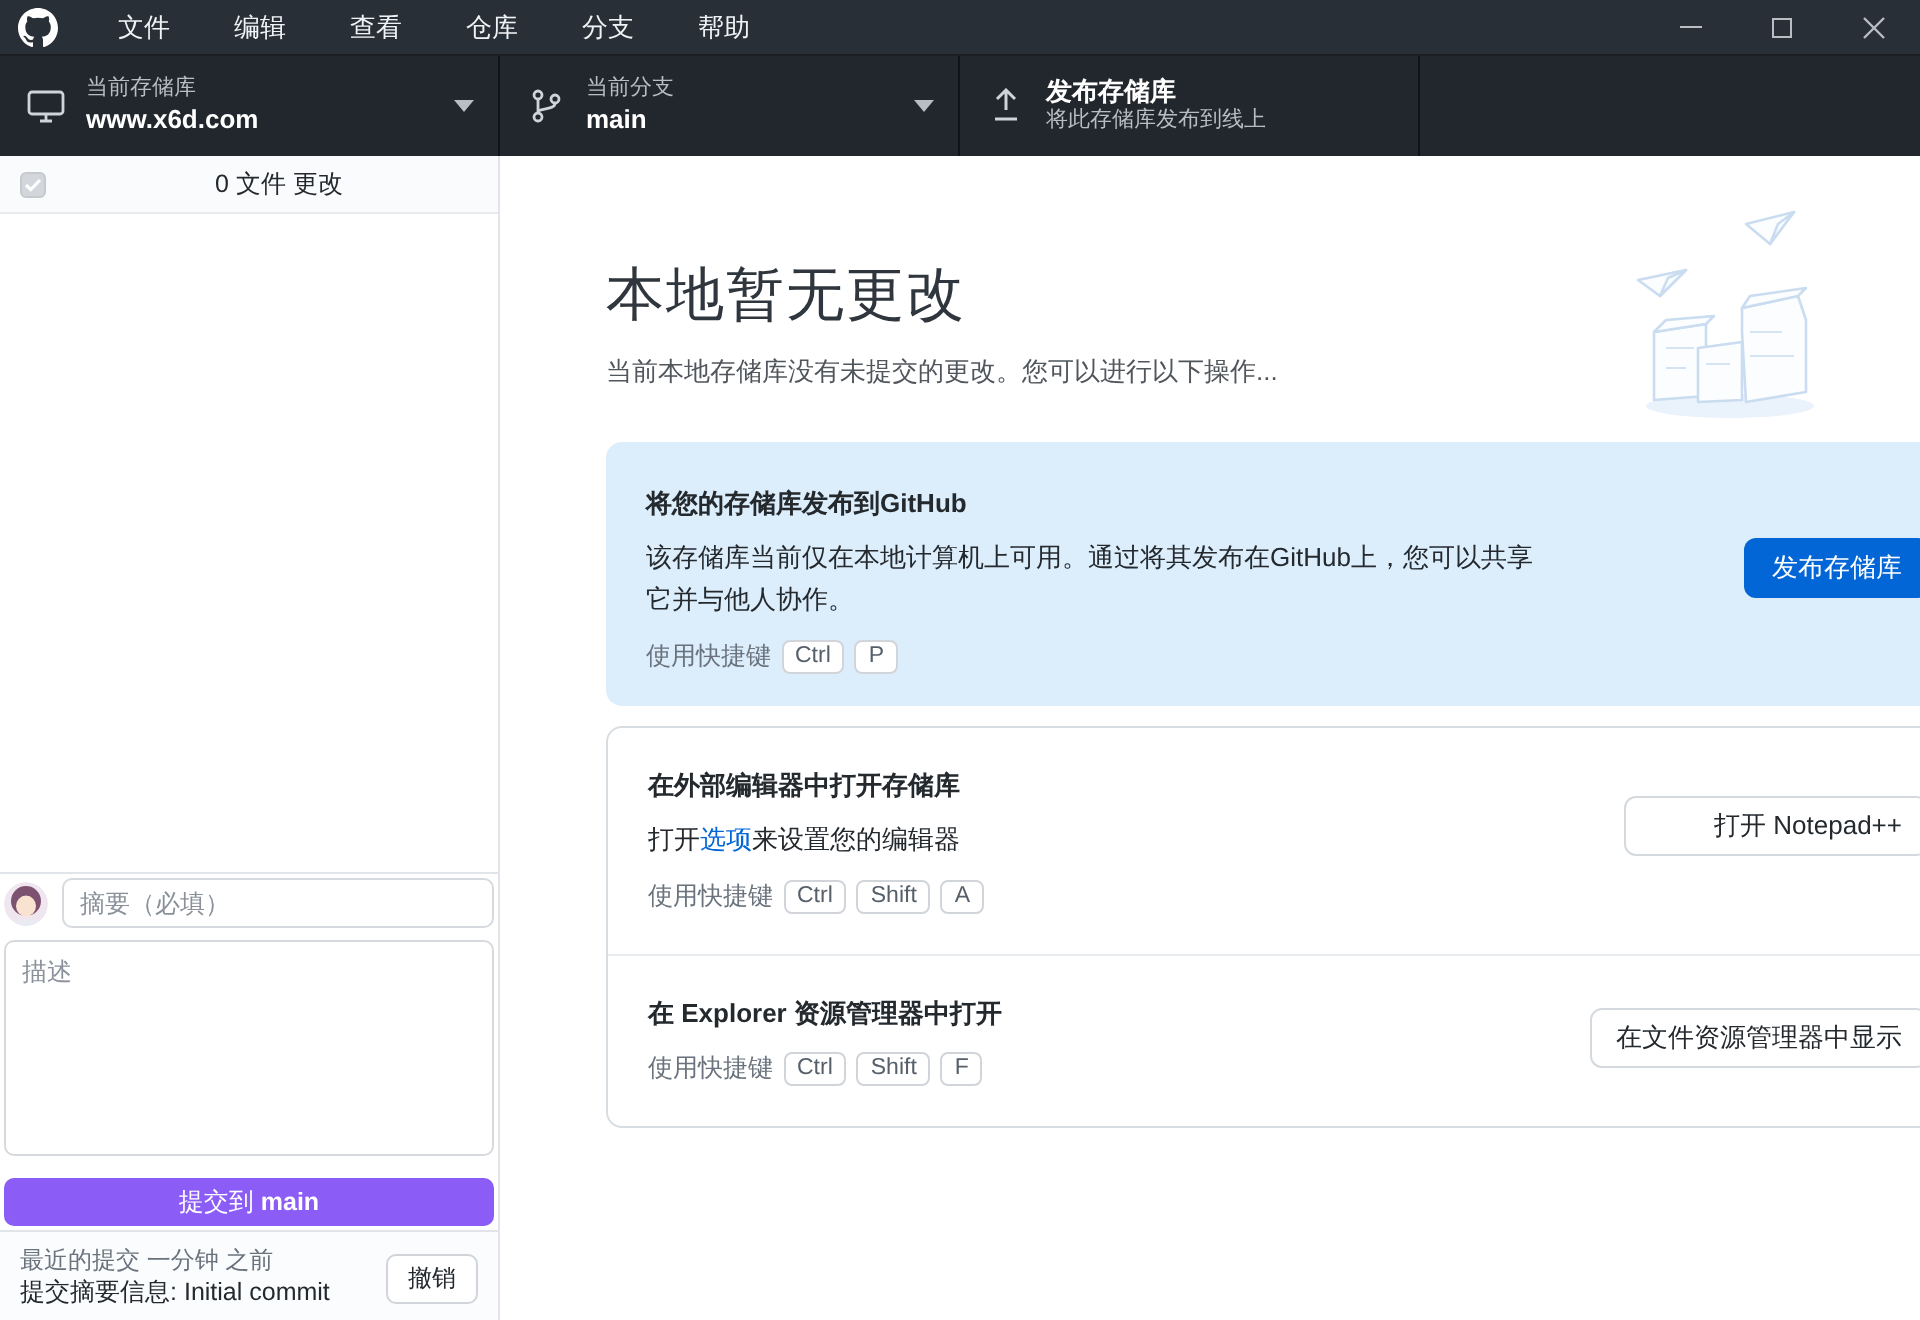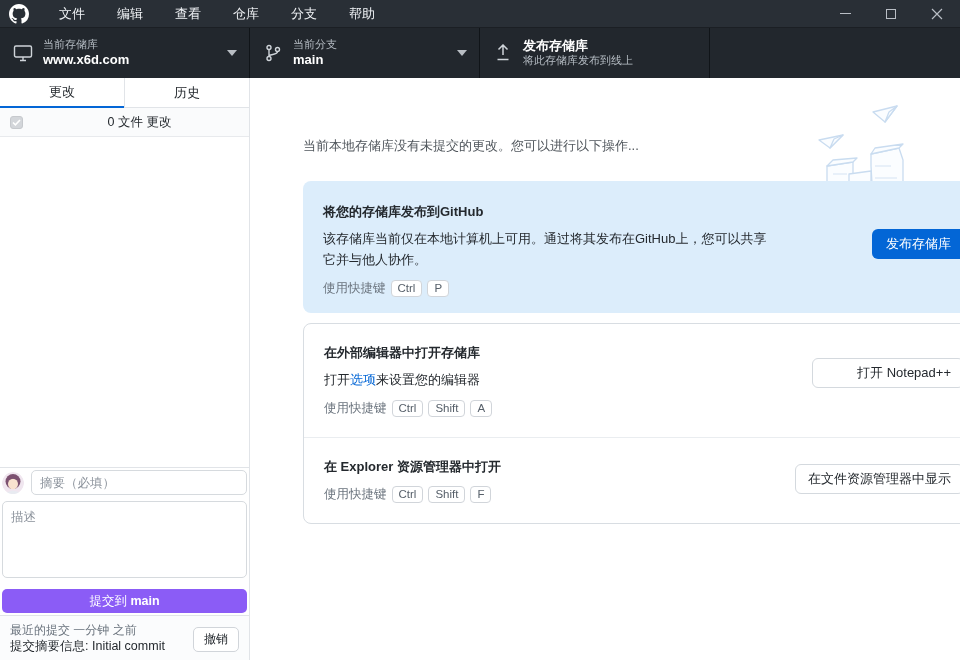--- a/index.html
+++ b/index.html
@@ -66,21 +66,21 @@
 
   .commit-form { flex:none; border-top:1px solid #e1e4e8; padding:2px; }
   .summary-row { display:flex; align-items:center; }
   .avatar { width:22px; height:22px; border-radius:50%; flex:none; margin-right:7px; overflow:hidden; }
   .summary-input {
     flex:1; height:25px; border:1px solid #d6dade; border-radius:5px;
     padding:0 8px; font-size:12.5px; font-family:inherit; color:#24292e; outline:none;
   }
   .summary-input::placeholder, .desc-input::placeholder { color:#8a919a; }
   .desc-input {
-    width:100%; height:77px; margin-top:6px; border:1px solid #d6dade; border-radius:5px;
+    width:100%; height:108px; margin-top:6px; border:1px solid #d6dade; border-radius:5px;
     padding:7px 8px; font-size:12.5px; font-family:inherit; color:#24292e; resize:none; outline:none;
   }
   .commit-btn {
     width:100%; height:24px; margin-top:8px; border:none; border-radius:5px;
     background:#8b5cf6; color:#fff; font-size:12.5px; font-family:inherit; cursor:default;
   }
   .commit-btn b { font-weight:bold; }
 
   .recent {
     flex:none; height:45px; border-top:1px solid #e1e4e8; background:#fbfcfd;
@@ -205,24 +205,20 @@
       <div class="tb-value">发布存储库</div>
       <div class="tb-label">将此存储库发布到线上</div>
     </div>
   </div>
   <div class="tb-section tb-fill" style="border-right:none;"></div>
 </div>
 
 <div class="app">
 
   <div class="sidebar">
-    <div class="tabs">
-      <div class="tab active">更改</div>
-      <div class="tab">历史</div>
-    </div>
     <div class="status-row">
       <div class="checkbox">
         <svg width="9" height="7" viewBox="0 0 9 7">
           <path d="M1 3.5 L3.4 5.8 L8 1" fill="none" stroke="#fff" stroke-width="1.6"></path>
         </svg>
       </div>
       <div class="status-text">0 文件 更改</div>
     </div>
     <div class="file-list"></div>
 
@@ -264,20 +260,21 @@
         <path d="M12 62 L38 58 L38 94 L12 96 Z"></path>
         <path d="M12 62 L18 56 L42 54 L38 58 Z"></path>
         <path d="M34 70 L56 67 L56 96 L34 97 Z"></path>
       </g>
       <g stroke="#d5e4f4" stroke-width="1.1">
         <path d="M60 62 h16 M60 74 h22 M18 70 h14 M18 80 h10 M38 78 h12"></path>
       </g>
     </svg>
 
     <div class="main-inner">
+      <div class="blank-title">本地暂无更改</div>
       <div class="blank-sub">当前本地存储库没有未提交的更改。您可以进行以下操作...</div>
 
       <div class="cards">
 
         <div class="card-highlight">
           <div class="card-title">将您的存储库发布到GitHub</div>
           <div class="card-body">该存储库当前仅在本地计算机上可用。通过将其发布在GitHub上，您可以共享它并与他人协作。</div>
           <div class="shortcut-row">
             <span>使用快捷键</span>
             <kbd>Ctrl</kbd>

